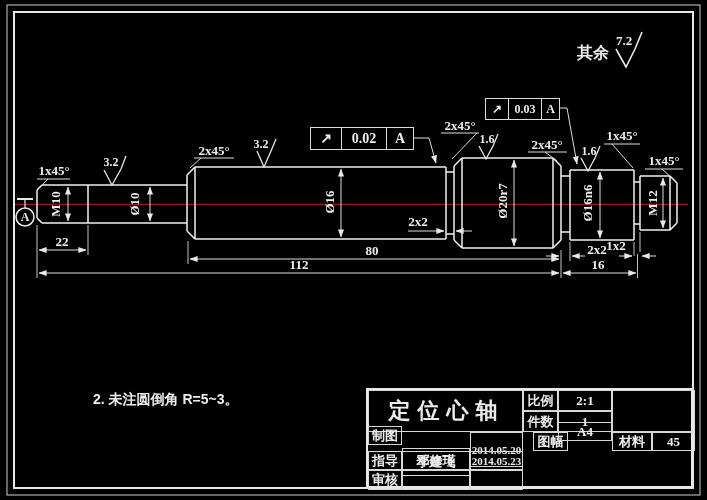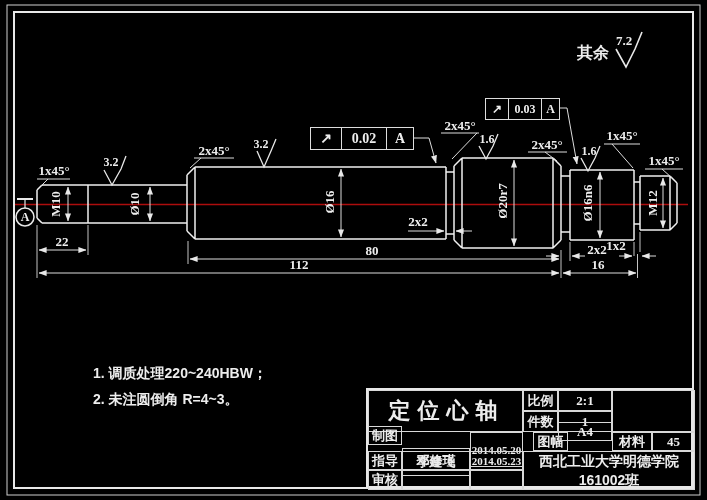--- a/index.html
+++ b/index.html
@@ -141,45 +141,40 @@
     <div class="tolcell" style="width:30px;">↗</div>
     <div class="tolcell" style="width:44px;">0.02</div>
     <div class="tolcell" style="width:26px;">A</div>
   </div>
   <div class="tolframe" style="left:485px;top:98px;height:20px;font-size:12px;">
     <div class="tolcell" style="width:22px;">↗</div>
     <div class="tolcell" style="width:32px;">0.03</div>
     <div class="tolcell" style="width:17px;">A</div>
   </div>
 
-  <div class="lt" style="left:93px;top:365px;font-size:14px;">1.  调质处理220~240HBW；</div>
-  <div class="lt" style="left:93px;top:391px;font-size:14px;">2.  未注圆倒角 R=4~3。</div>
+  <div class="lt" style="left:93px;top:391px;font-size:14px;">2.  未注圆倒角 R=5~3。</div>
 
   <div id="titleblock">
     <div class="cell" style="left:0;top:0;width:155px;height:42px;font-size:22px;letter-spacing:7px;padding-left:2px;">定位心轴</div>
     <div class="cell" style="left:155px;top:0;width:35px;height:21px;">比例</div>
     <div class="cell" style="left:190px;top:0;width:54px;height:21px;font-family:'Liberation Serif',serif;">2:1</div>
     <div class="cell" style="left:155px;top:21px;width:35px;height:21px;">件数</div>
     <div class="cell" style="left:190px;top:21px;width:54px;height:21px;font-family:'Liberation Serif',serif;">1</div>
     <div class="cell" style="left:244px;top:0;width:83px;height:42px;"></div>
 
     <div class="cell" style="left:0;top:36px;width:34px;height:19px;">制图</div>
     <div class="cell" style="left:34px;top:58px;width:68px;height:28px;">李建飞</div>
     <div class="cell date" style="left:102px;top:42px;width:53px;height:35px;">2014.05.20</div>
     <div class="cell" style="left:165px;top:42px;width:35px;height:19px;">图幅</div>
     <div class="cell" style="left:190px;top:32px;width:54px;height:19px;font-family:'Liberation Serif',serif;">A4</div>
     <div class="cell" style="left:244px;top:42px;width:40px;height:19px;">材料</div>
     <div class="cell" style="left:284px;top:42px;width:43px;height:19px;font-family:'Liberation Serif',serif;">45</div>
 
     <div class="cell" style="left:0;top:61px;width:34px;height:19px;">指导</div>
     <div class="cell" style="left:34px;top:61px;width:68px;height:19px;">邓修瑾</div>
     <div class="cell date" style="left:102px;top:61px;width:53px;height:19px;">2014.05.23</div>
-    <div class="cell two-line" style="left:155px;top:61px;width:172px;height:39px;font-size:14px;">
-      <span>西北工业大学明德学院</span>
-      <span>161002班</span>
-    </div>
 
     <div class="cell" style="left:0;top:80px;width:34px;height:20px;">审核</div>
     <div class="cell" style="left:34px;top:80px;width:68px;height:20px;"></div>
     <div class="cell" style="left:102px;top:80px;width:53px;height:20px;"></div>
   </div>
 
 </div>
 
 </body></html>

